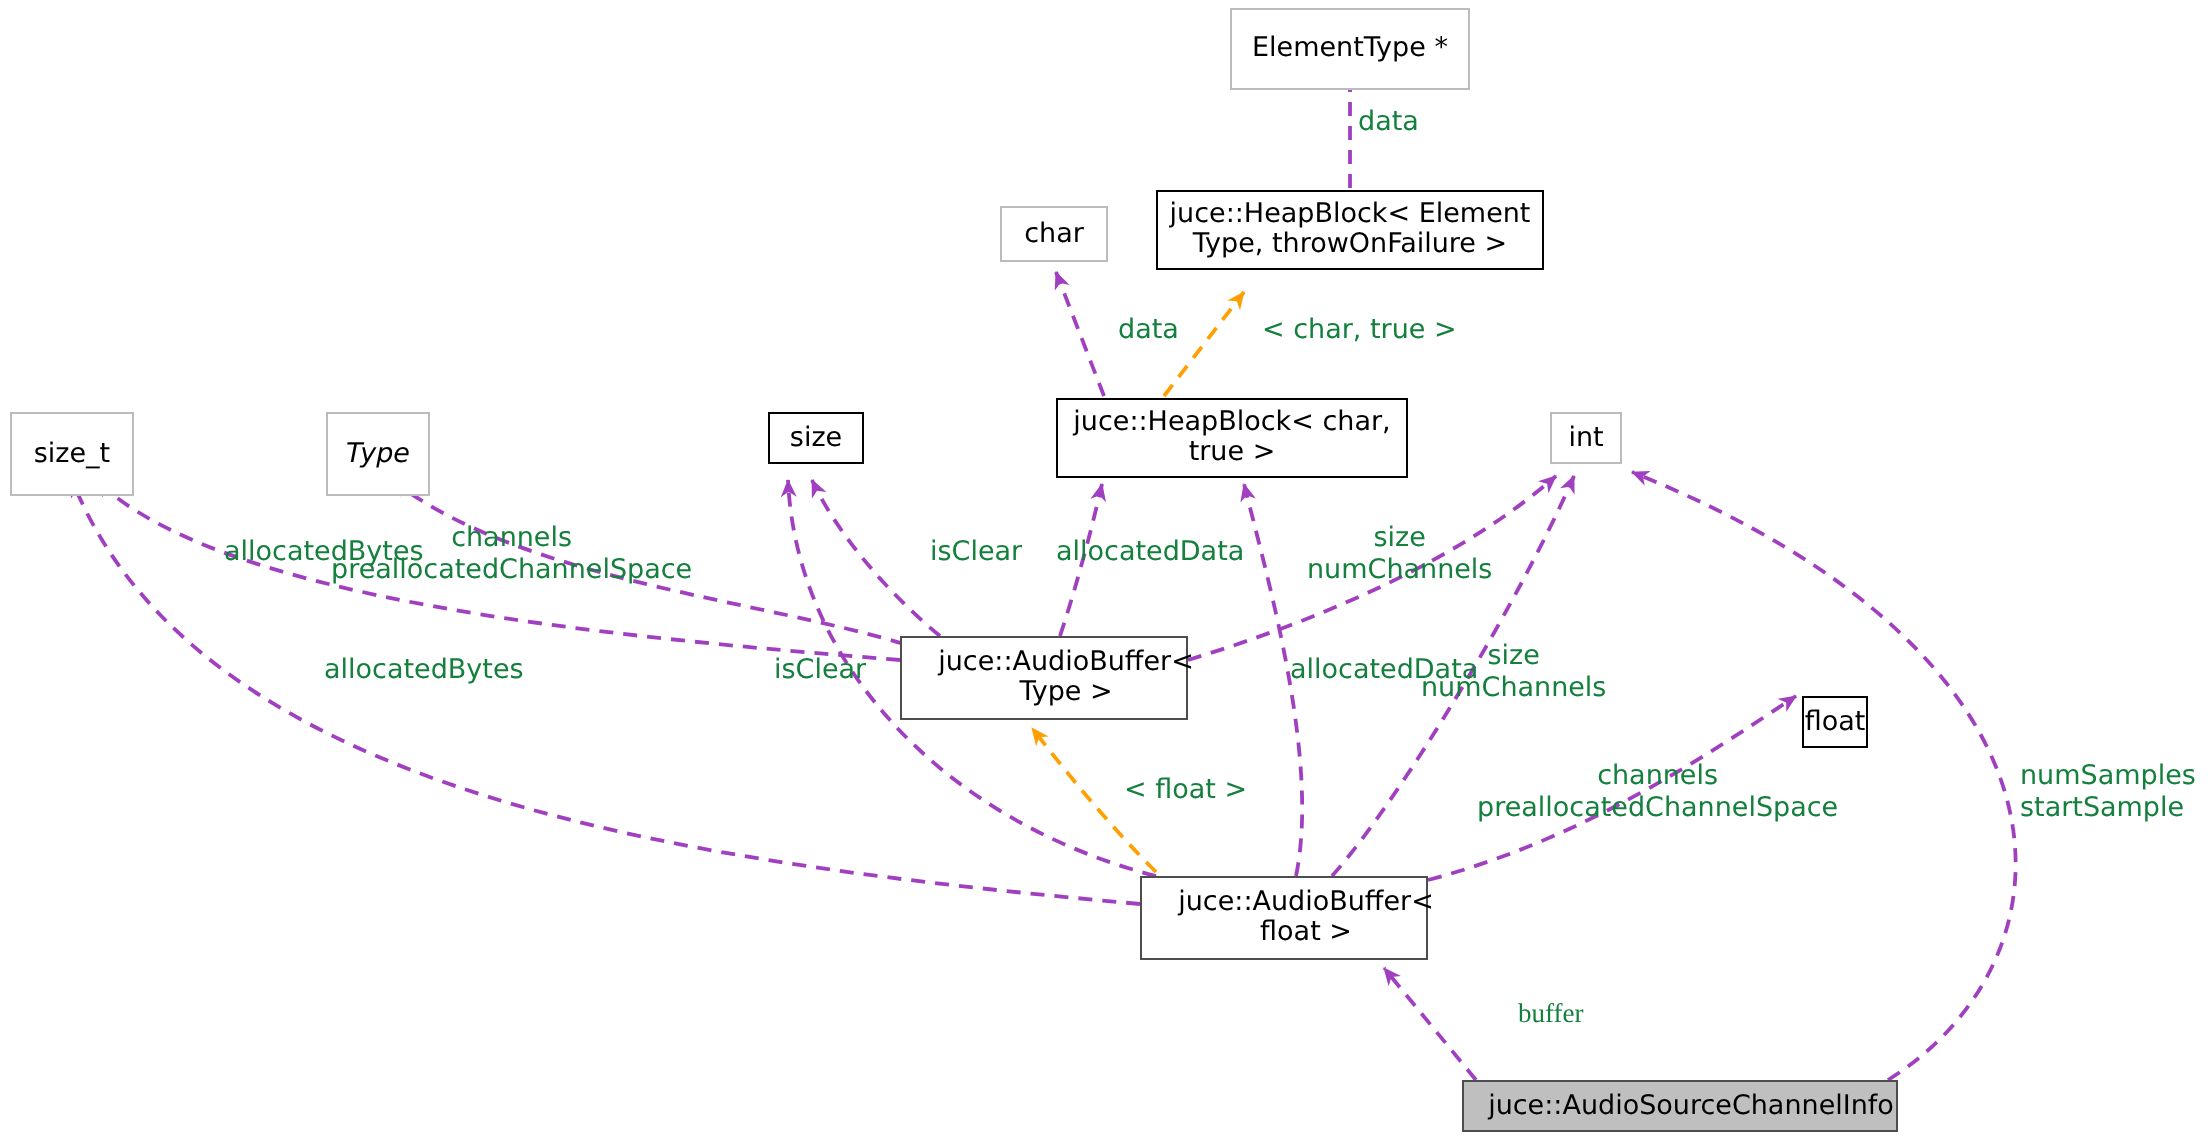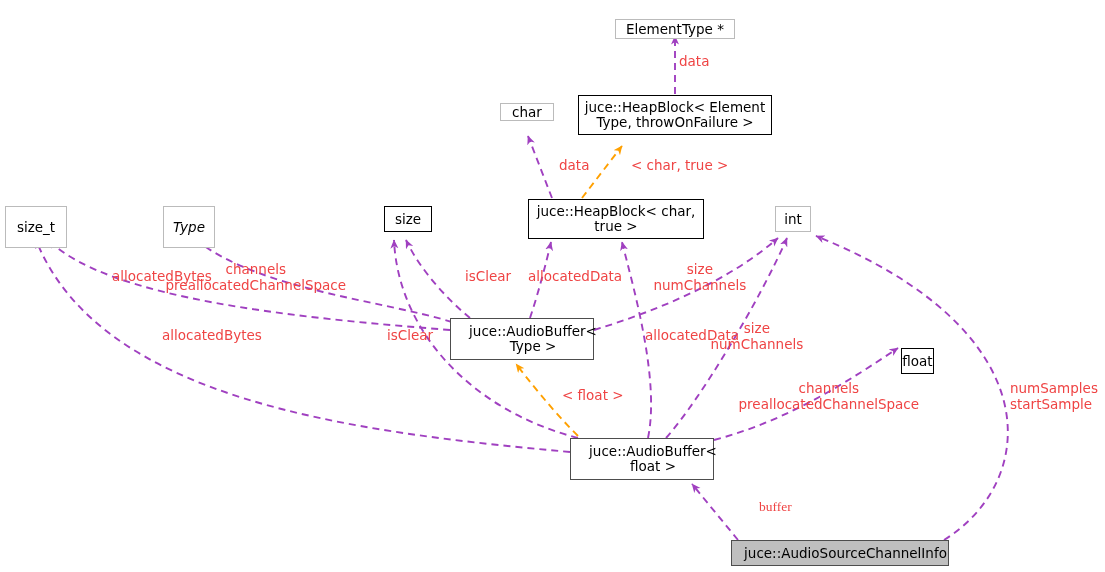--- a/index.html
+++ b/index.html
@@ -48,21 +48,21 @@
   }
   .node.focus {
     border: 1.6px solid #4d4d4d;
     background: #bfbfbf;
     padding-left: 11px;
   }
   .edge-label {
     position: absolute;
     font-size: 13.5px;
     line-height: 15.5px;
-    color: #ef4444;
+    color: #15803d;
     white-space: pre;
     text-align: center;
     z-index: 4;
     pointer-events: none;
   }
   .edge-label.lft { text-align: left; }
 </style>
 </head>
 <body>
 
@@ -108,23 +108,23 @@
 
       <path d="M578,436 C552,410 530,382 516,364" stroke="#ffa000" marker-end="url(#arrow-template)"></path>
 
       <path d="M738,540 L692,484" stroke="#a040c0" marker-end="url(#arrow-usage)"></path>
 
       <path d="M944,540 C1040,480 1050,330 816,236" stroke="#a040c0" marker-end="url(#arrow-usage)"></path>
 
     </g>
   </svg>
 
-  <div class="node light" style="left:615px; top:19px; width:120px; height:20px;">ElementType *</div>
+  <div class="node light" style="left:615px; top:4px; width:120px; height:41px;">ElementType *</div>
 
-  <div class="node light" style="left:500px; top:103px; width:54px; height:18px;">char</div>
+  <div class="node light" style="left:500px; top:103px; width:54px; height:28px;">char</div>
 
   <div class="node dark" style="left:578px; top:95px; width:194px; height:40px;">juce::HeapBlock&lt; Element
 Type, throwOnFailure &gt;</div>
 
   <div class="node light" style="left:5px; top:206px; width:62px; height:42px;">size_t</div>
 
   <div class="node light" style="left:163px; top:206px; width:52px; height:42px;font-style:italic;">Type</div>
 
   <div class="node dark" style="left:384px; top:206px; width:48px; height:26px;">size</div>
 

